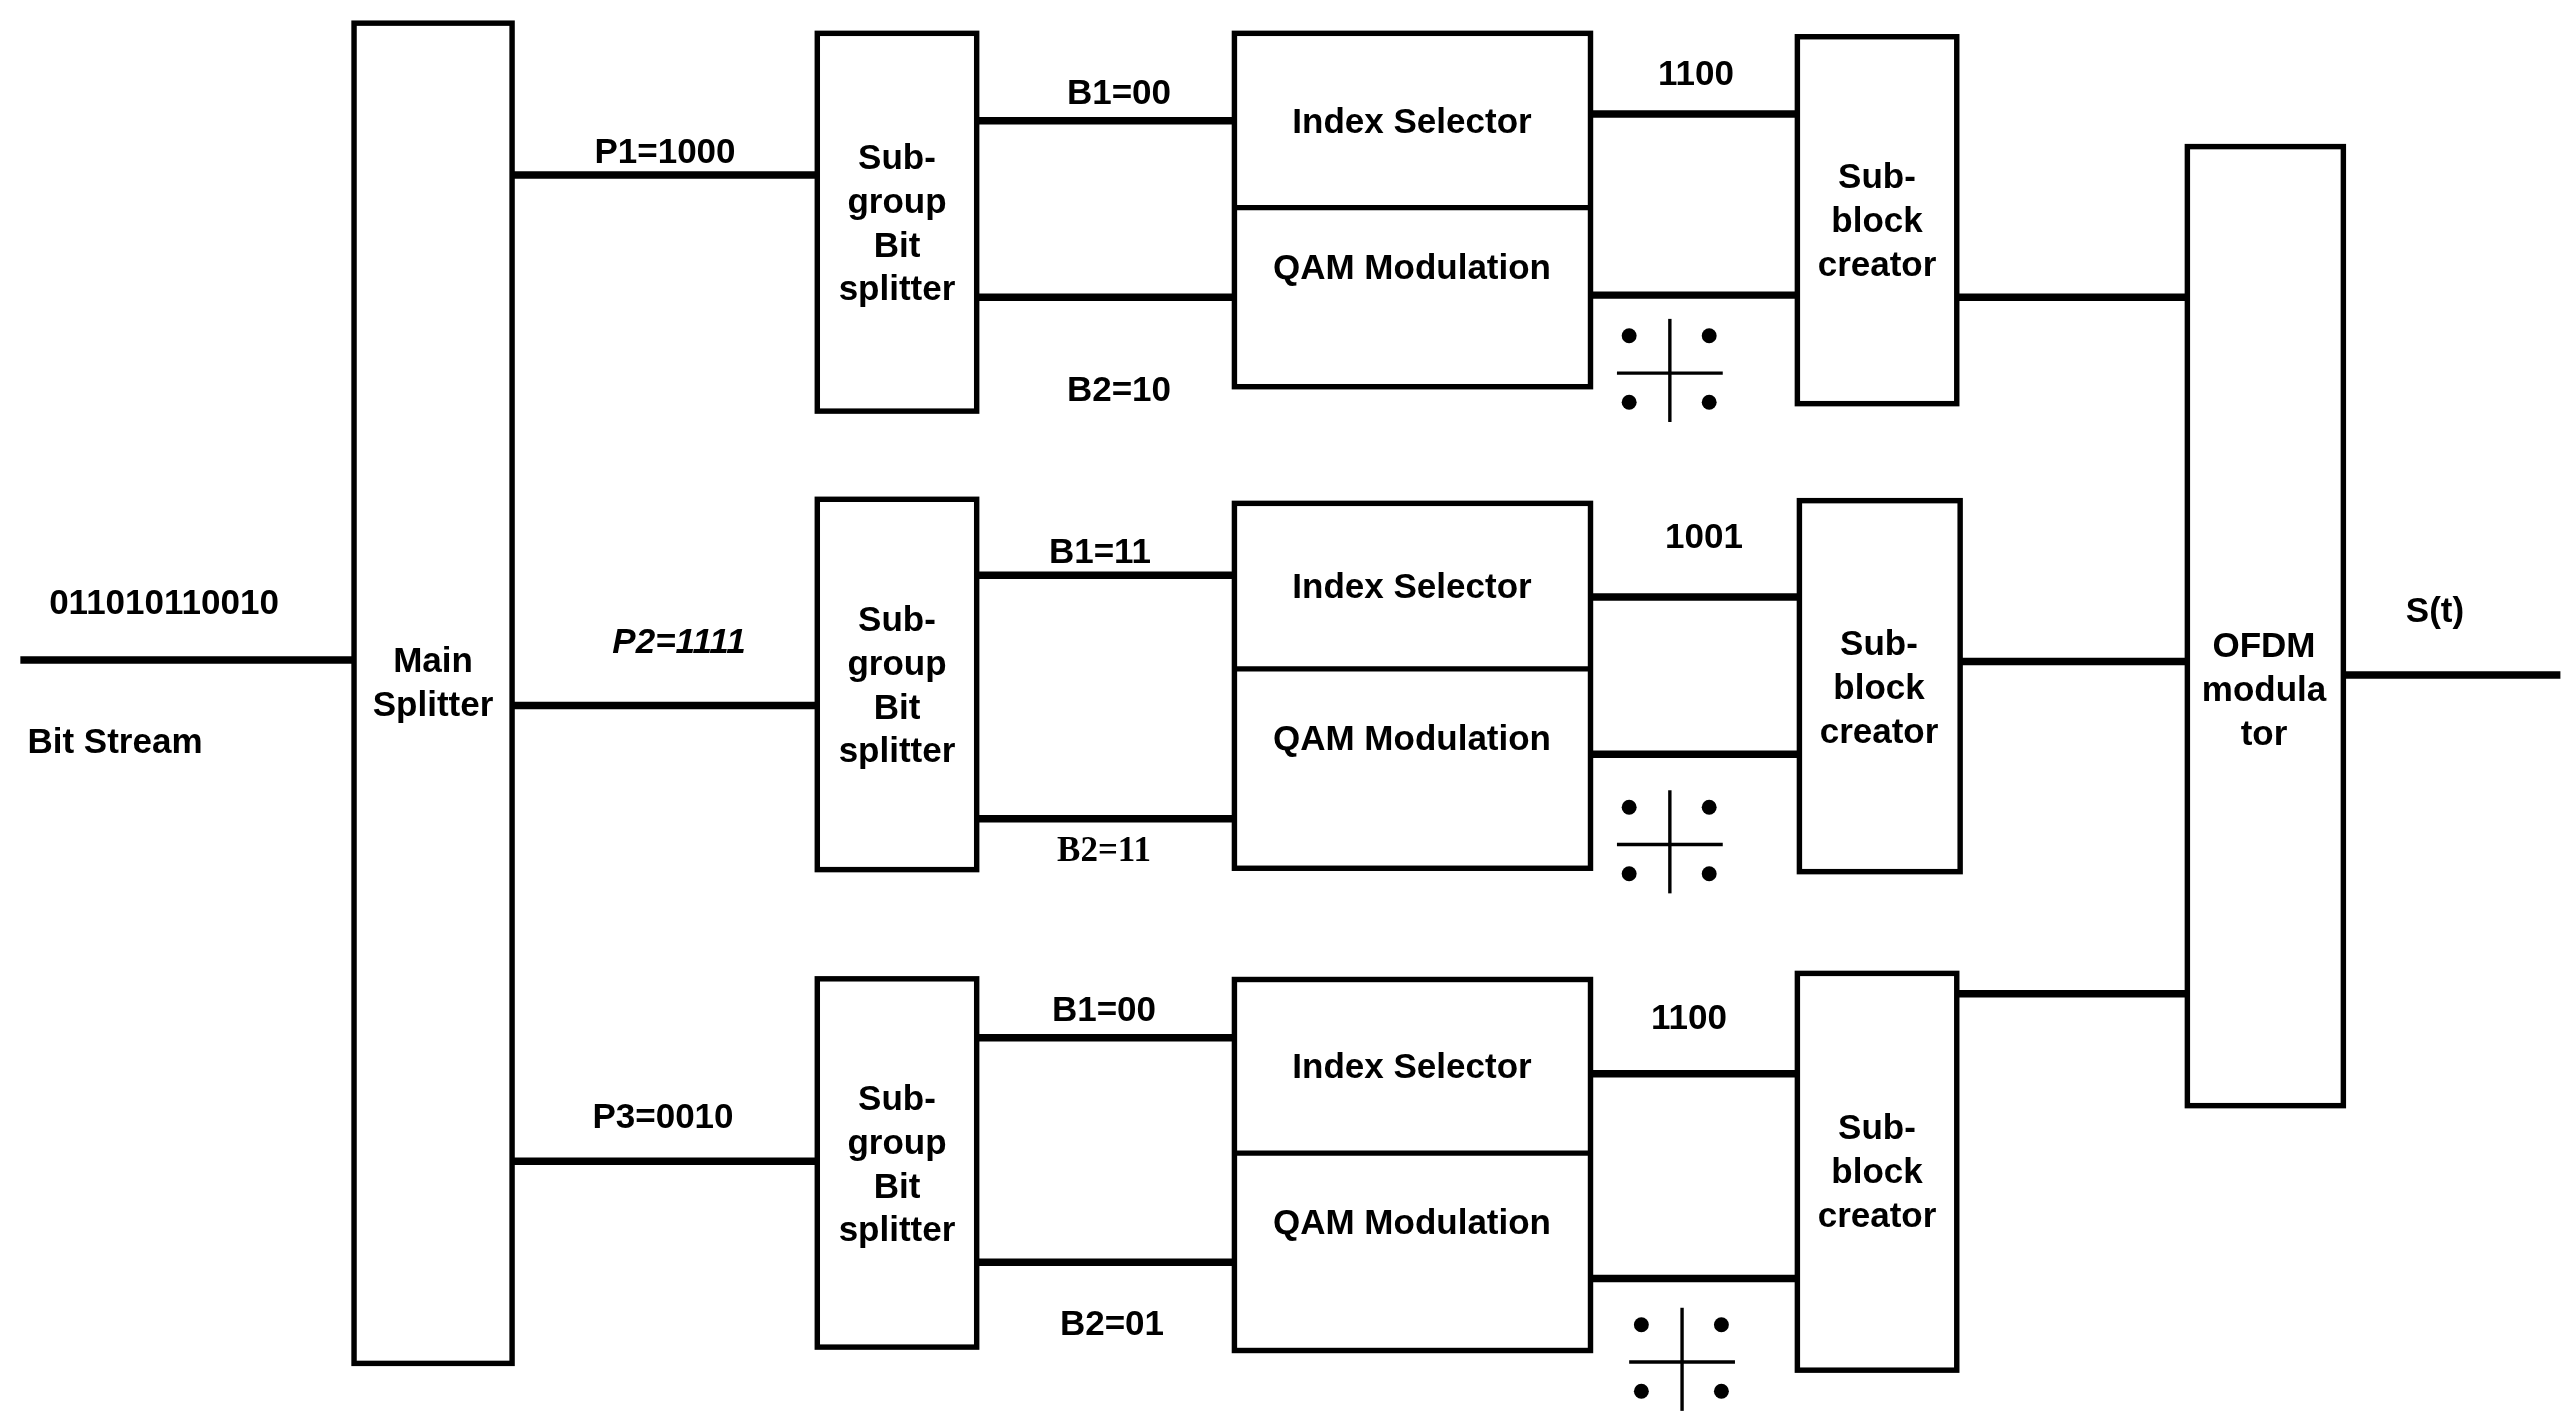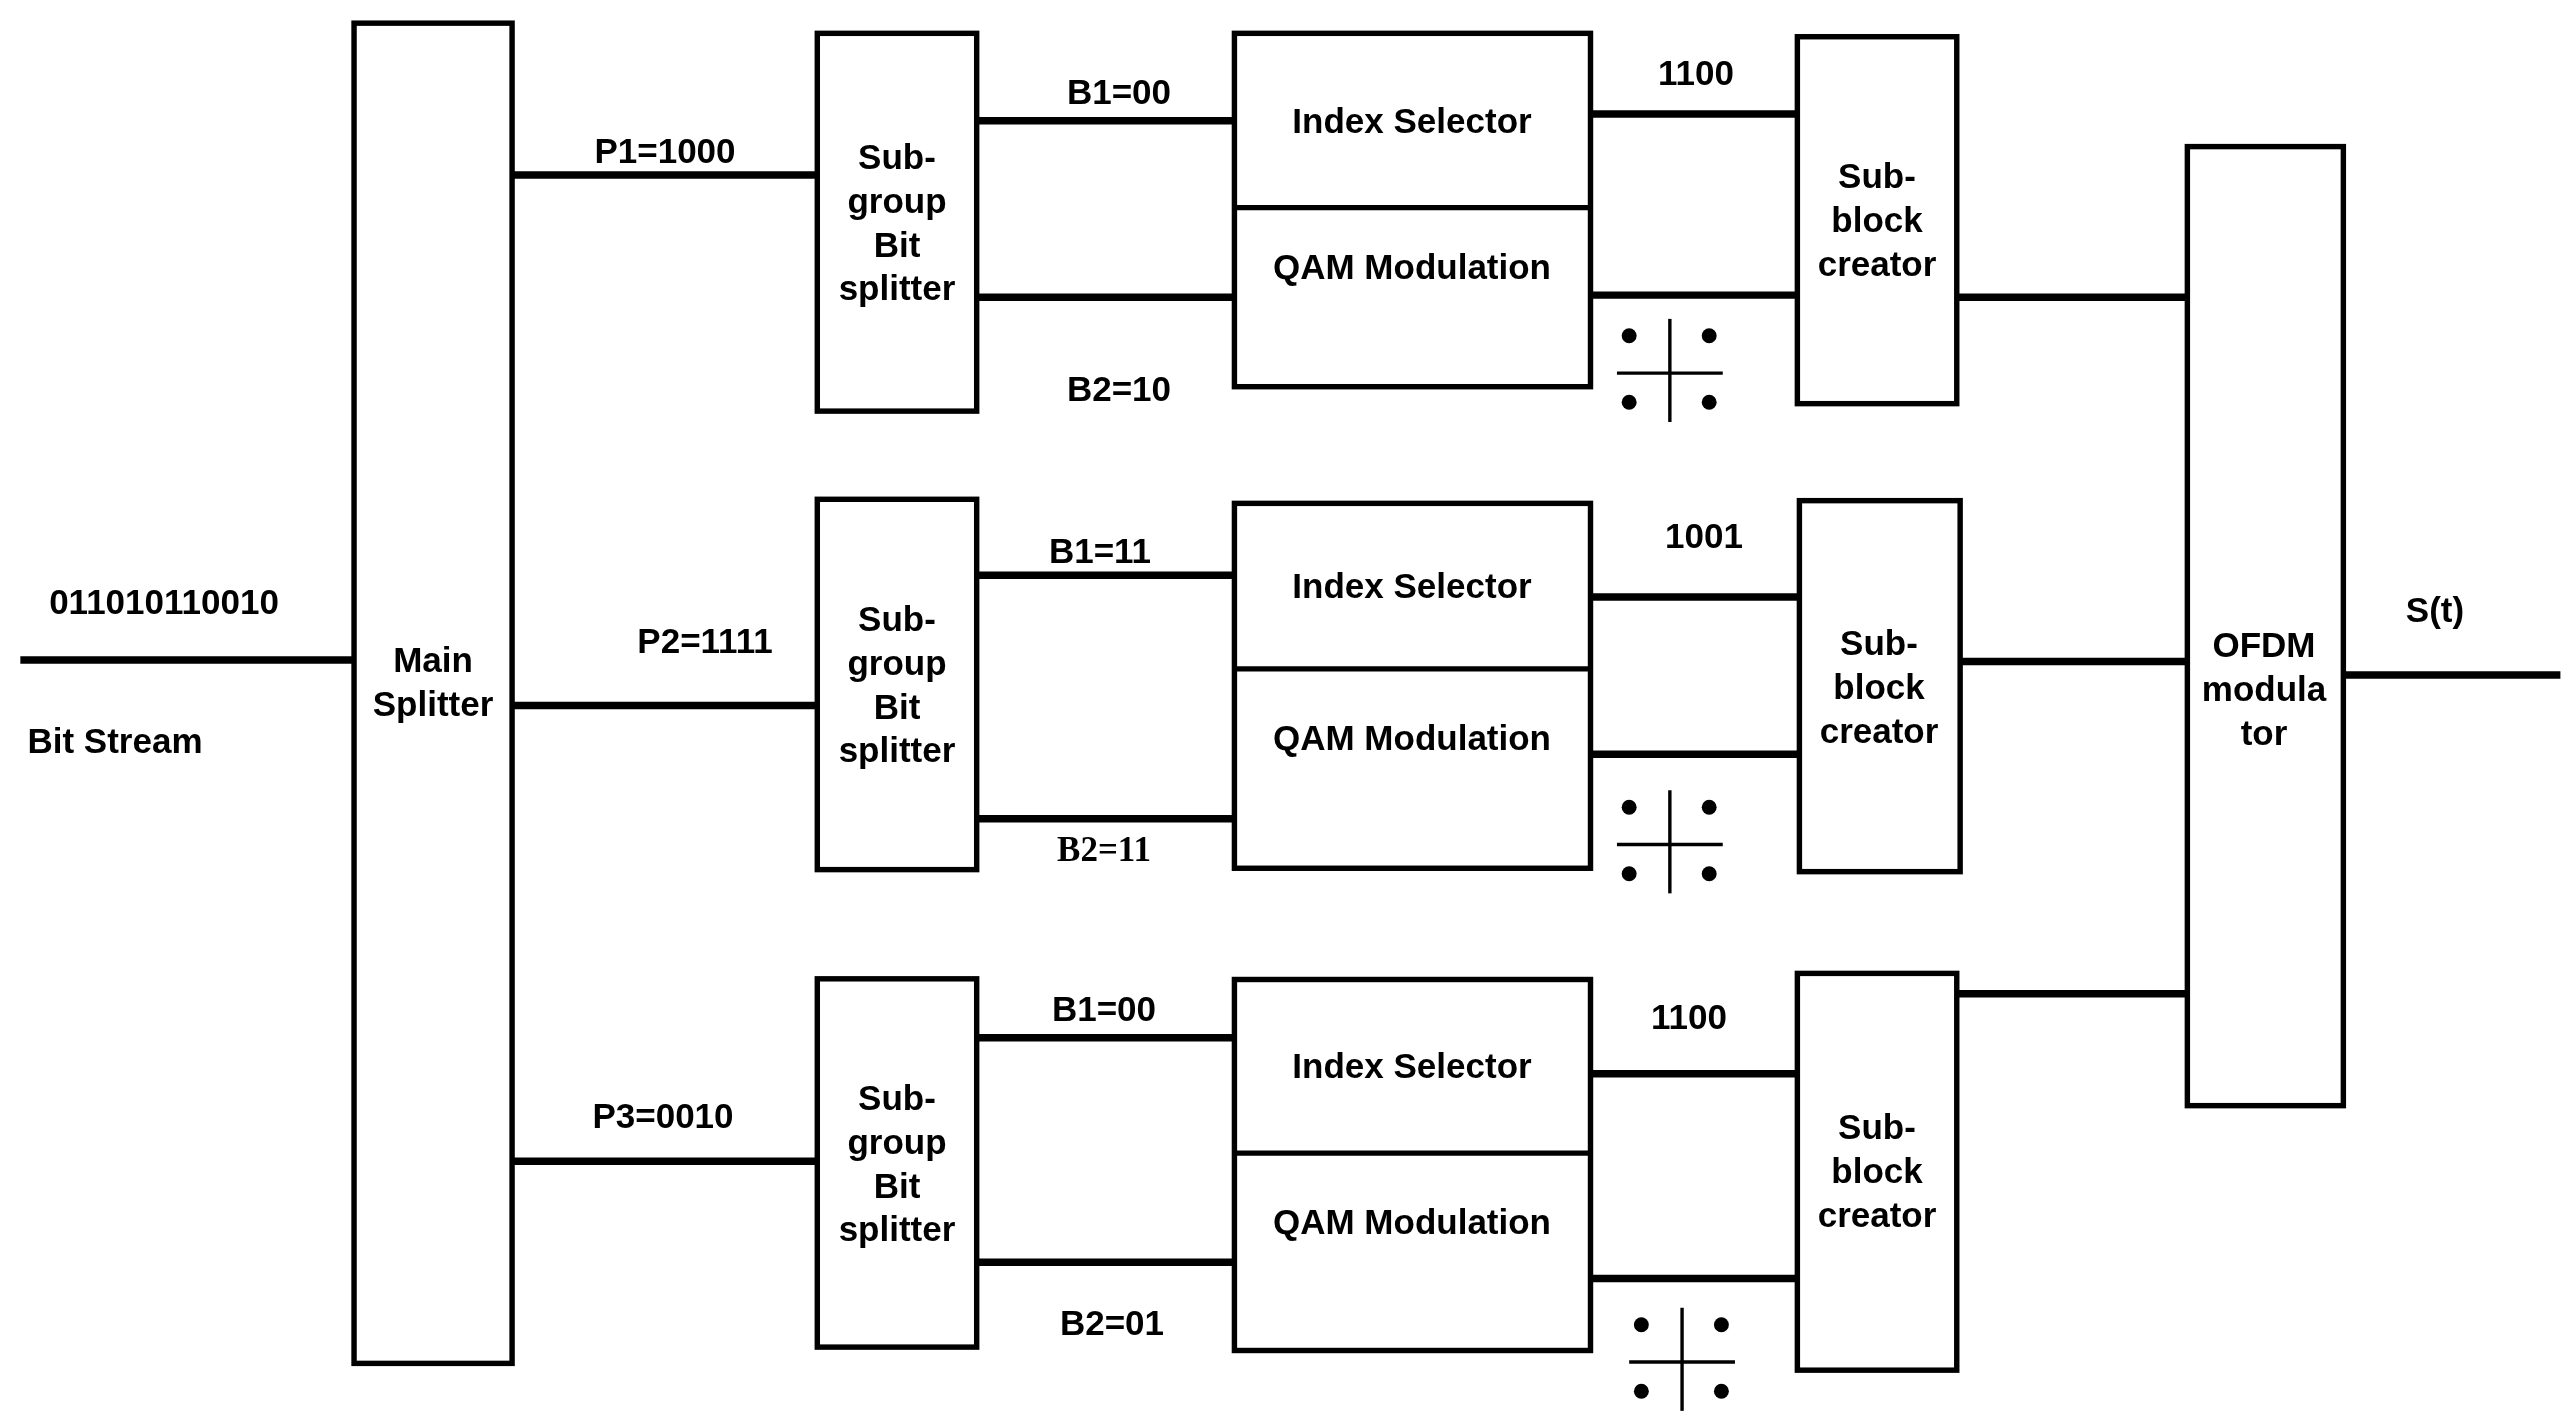--- a/index.html
+++ b/index.html
@@ -130,21 +130,21 @@
 splitter</div>
   <div class="lbl" style="left:1119px; top:92px;">B1=00</div>
   <div class="lbl" style="left:1119px; top:389px;">B2=10</div>
   <div class="lbl" style="left:1412px; top:121px;">Index Selector</div>
   <div class="lbl" style="left:1412px; top:267px;">QAM Modulation</div>
   <div class="lbl" style="left:1696px; top:73px;">1100</div>
   <div class="lbl" style="left:1877px; top:220px;">Sub-
 block
 creator</div>
 
-  <div class="lbl" style="left:705px; top:641px;">P2=1111</div>
+  <div class="lbl" style="left:679px; top:641px;font-style:italic;">P2=1111</div>
   <div class="lbl" style="left:897px; top:684px;">Sub-
 group
 Bit
 splitter</div>
   <div class="lbl" style="left:1100px; top:551px;">B1=11</div>
   <div class="lbl" style="left:1104px; top:850px;font-family:Liberation Serif, serif;">B2=11</div>
   <div class="lbl" style="left:1412px; top:586px;">Index Selector</div>
   <div class="lbl" style="left:1412px; top:738px;">QAM Modulation</div>
   <div class="lbl" style="left:1704px; top:519px;margin-top:17px;">1001</div>
   <div class="lbl" style="left:1879px; top:687px;">Sub-

